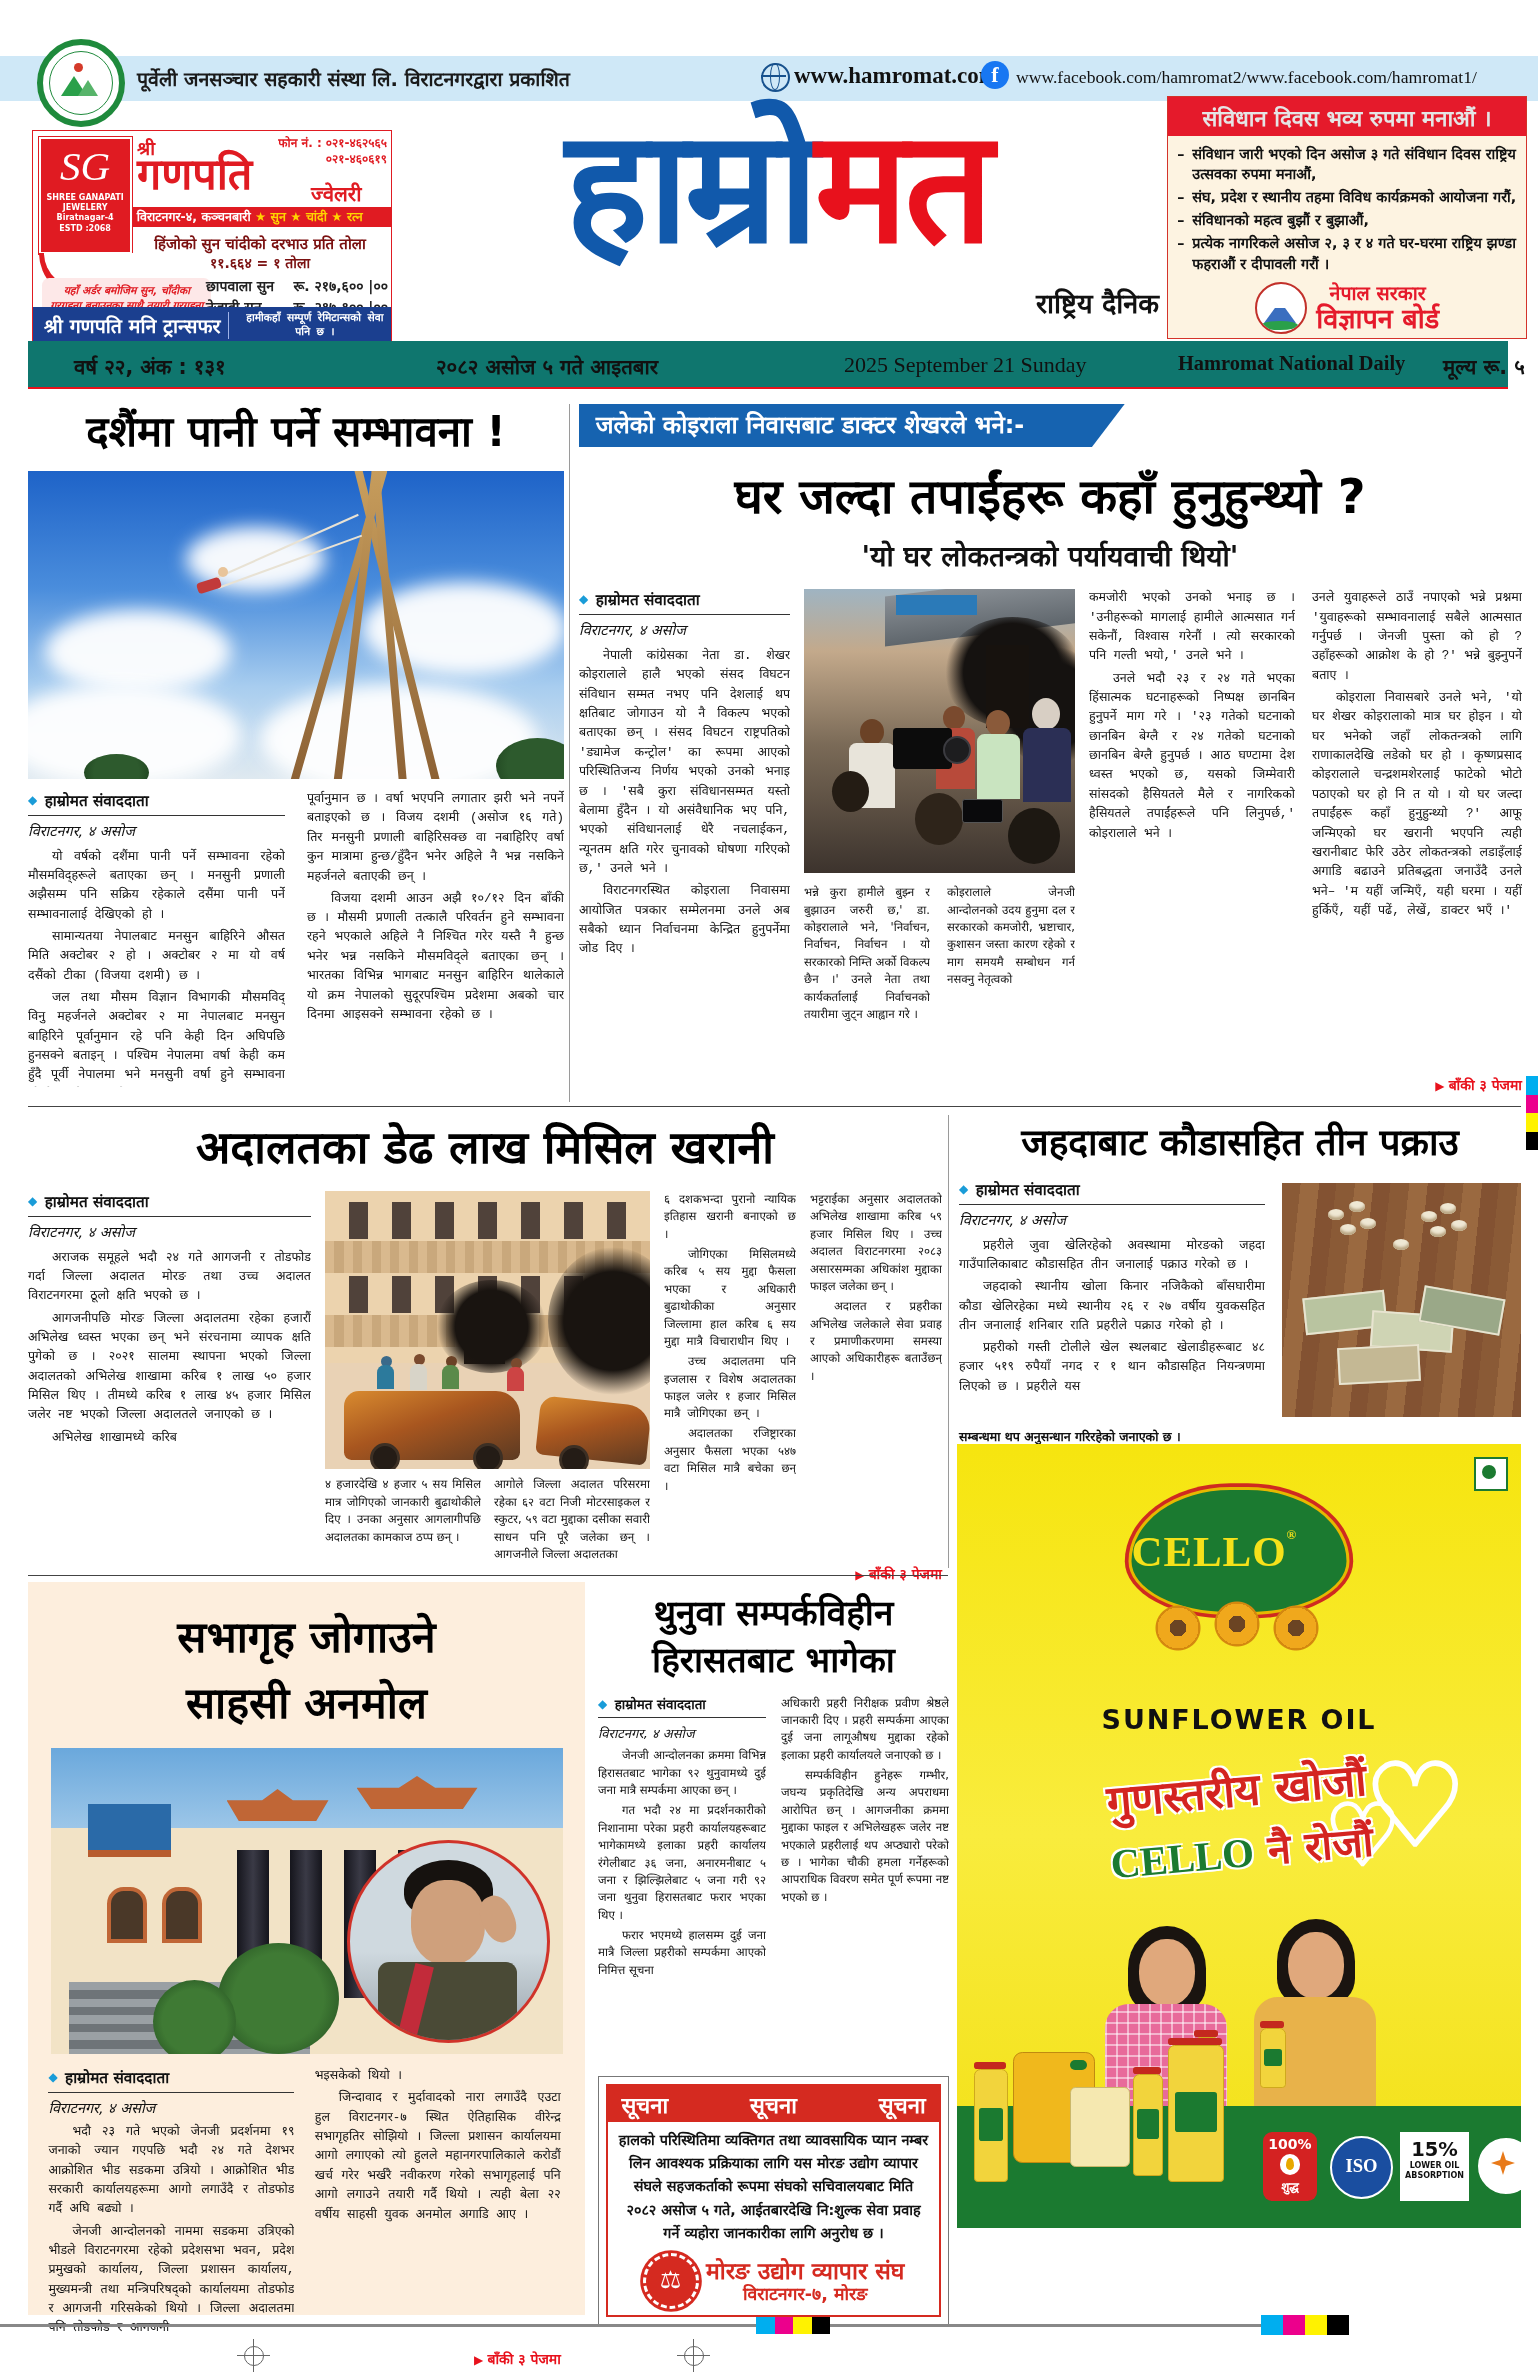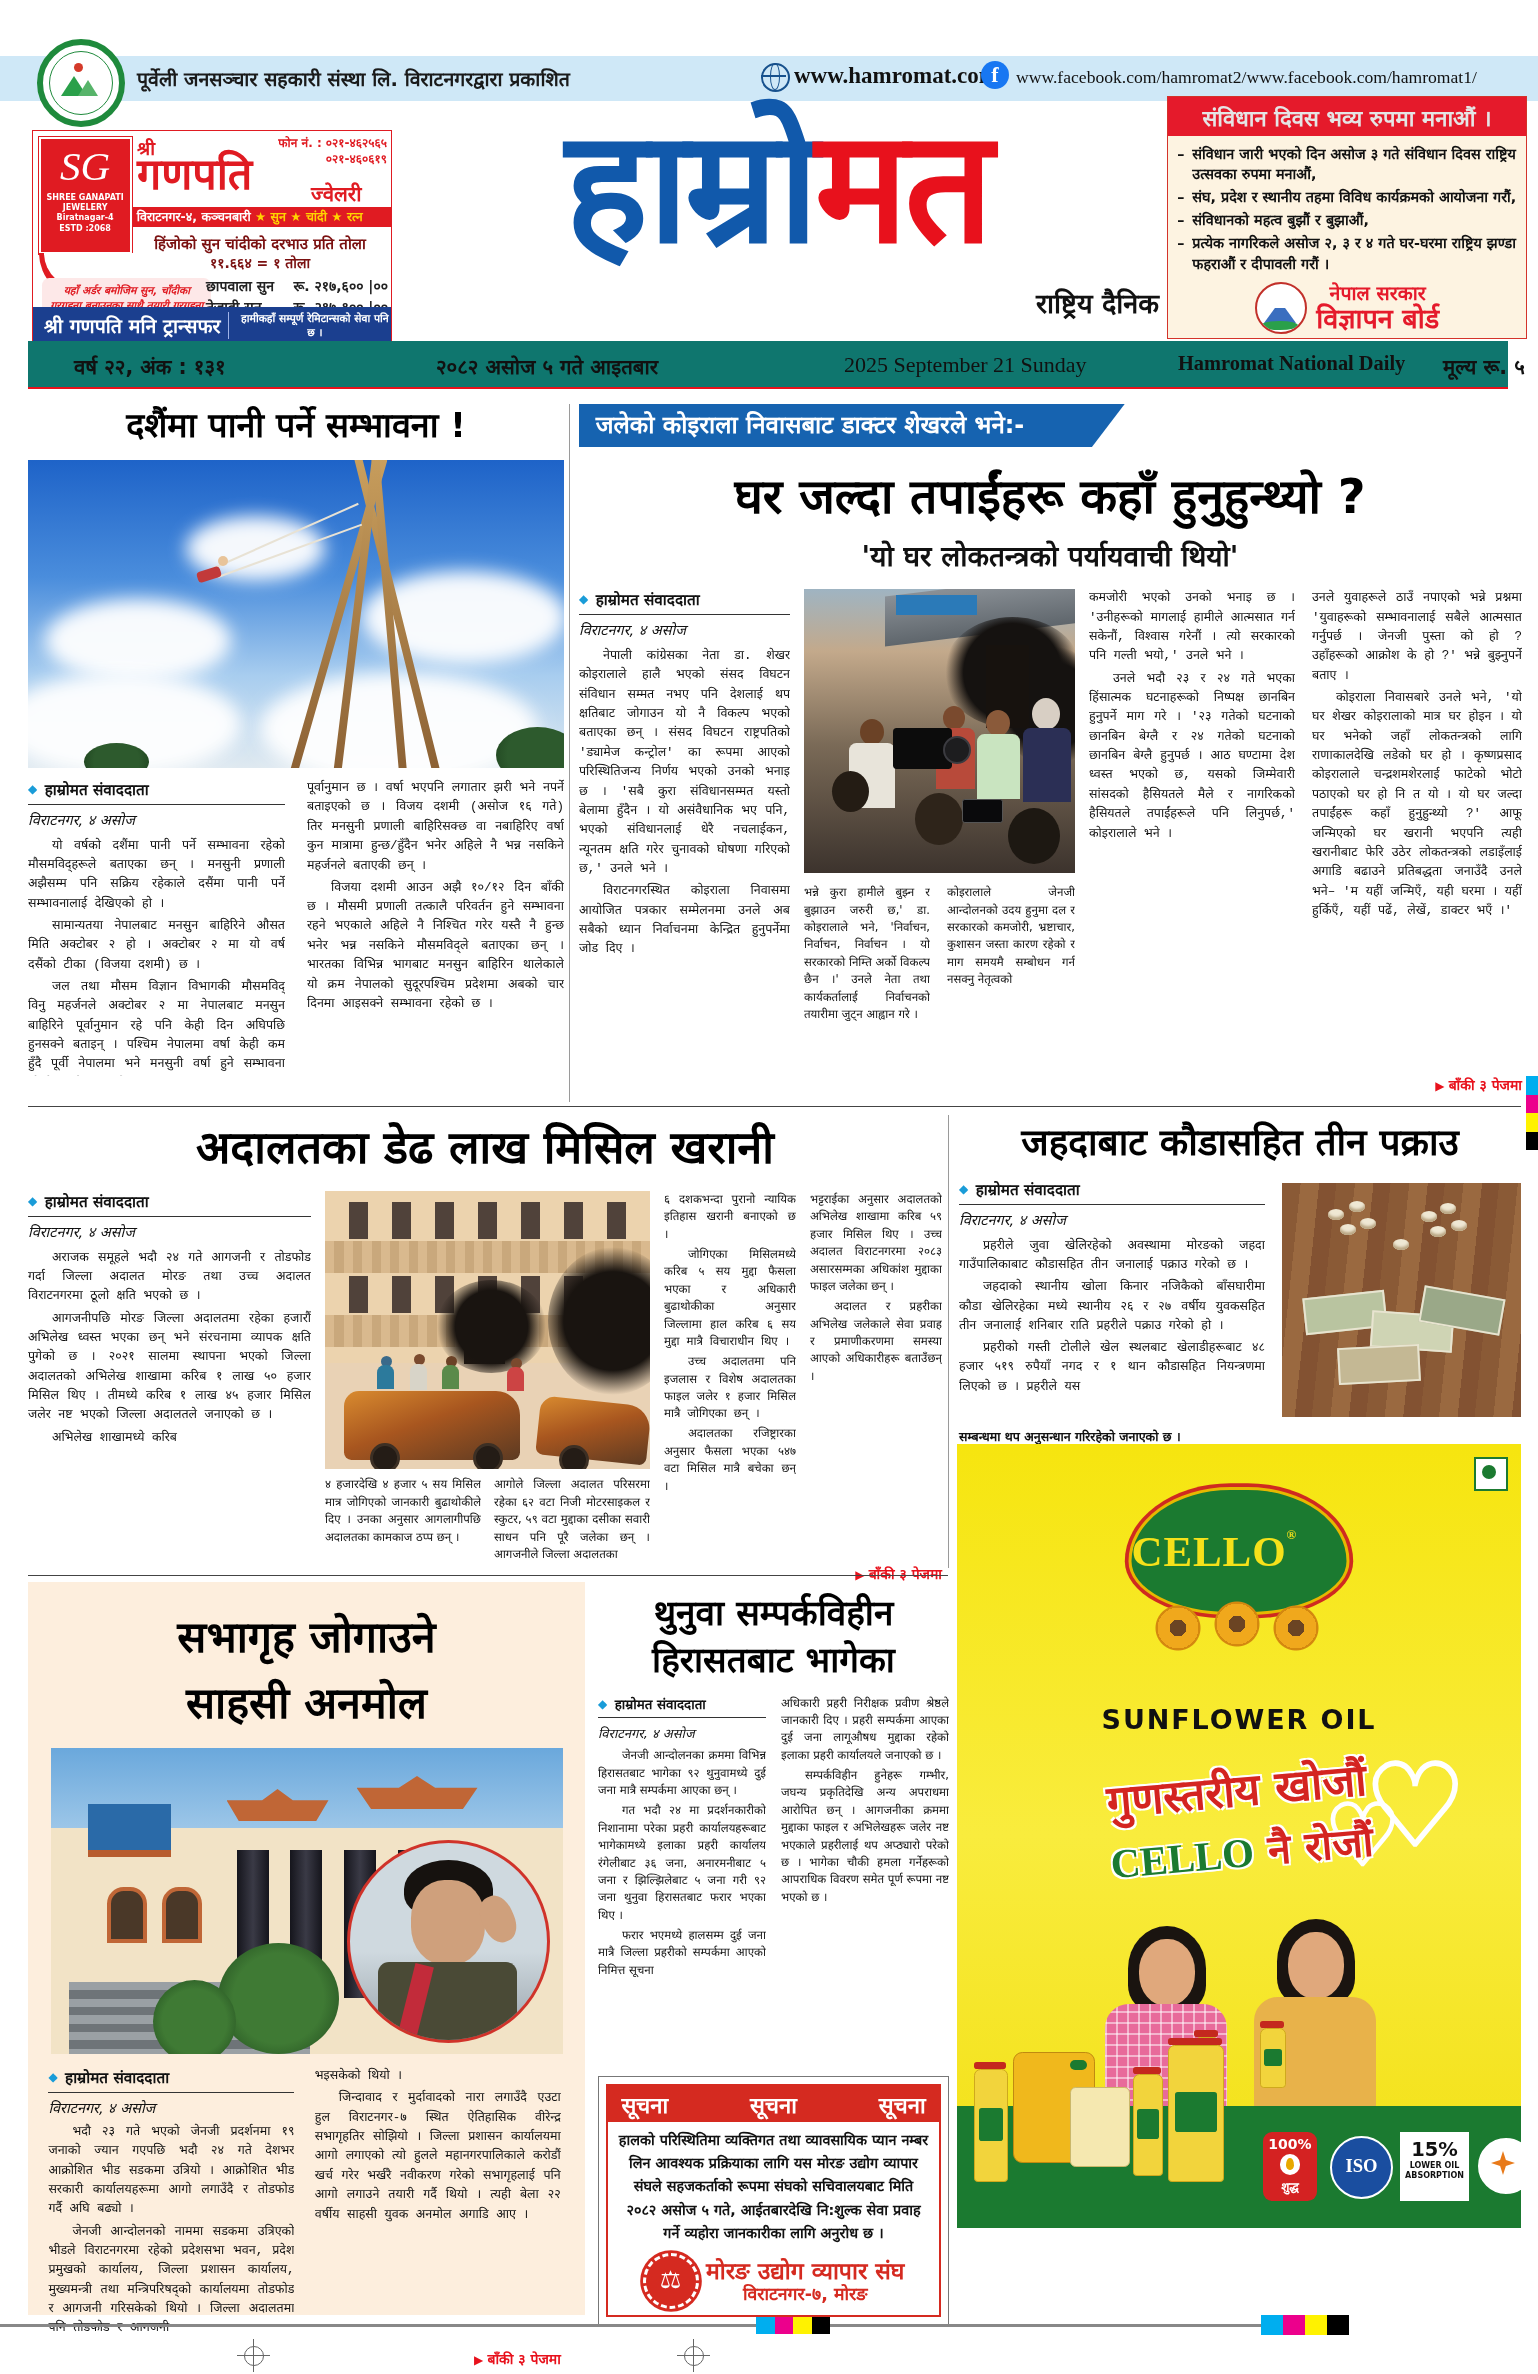--- a/index.html
+++ b/index.html
@@ -38,21 +38,21 @@
   .jw-addrbar{position:absolute;left:100px;top:76px;width:254px;height:20.4px;background:#e01b22;color:#fff;font-weight:bold;font-size:12.5px;line-height:20.4px;padding-left:3.7px;}
   .jw-addrbar b{color:#ffd400;}
   .jw-rate-title{position:absolute;left:100px;top:102px;width:254px;text-align:center;color:#7a1010;font-weight:bold;font-size:15px;}
   .jw-rate-sub{position:absolute;left:100px;top:122px;width:254px;text-align:center;color:#7a1010;font-weight:bold;font-size:14px;}
   .jw-promo{position:absolute;left:9.3px;top:147px;width:156px;height:61px;background:#fde8e8;border-radius:7.4px;
             color:#e01b22;font-weight:bold;font-size:10.7px;line-height:1.45;padding:4.6px 6.5px;text-align:center;font-style:italic;}
   .jw-rates{position:absolute;left:173px;top:145px;width:182px;font-size:14px;font-weight:bold;color:#222;}
   .jw-rates .row{display:flex;justify-content:space-between;line-height:1.5;}
   .jw-bluebar{position:absolute;left:0;bottom:0;width:100%;height:37px;background:#1b3f8f;color:#fff;display:flex;align-items:center;}
   .jw-transfer{font-weight:bold;font-size:19.5px;padding-left:11px;white-space:nowrap;}
-  .jw-remit{font-size:10.7px;font-weight:bold;border-left:0.9px solid #9fb3e8;margin-left:8px;padding-left:9.3px;line-height:1.3;text-align:center;}
+  .jw-remit{font-size:10.7px;font-weight:bold;border-left:0.9px solid #9fb3e8;margin-left:8px;padding-left:9.3px;line-height:1.3;text-align:center;font-family:Liberation Mono, monospace;}
 
   
   .masthead{left:399px;top:109px;width:757px;text-align:center;font-weight:bold;font-size:156px;line-height:1.0;letter-spacing:-3.7px;white-space:nowrap;}
   .mh-blue{color:#1159ab;}
   .mh-red{color:#e8111c;}
   .tagline{left:992px;top:284px;width:167px;text-align:right;font-weight:bold;font-size:27px;color:#111;}
 
   
   .cons{left:1167px;top:96px;width:358px;height:241px;background:#fdf3e1;border:1.9px solid #d4332a;}
   .cons-head{background:#e51a2b;color:#e5e5e5;font-weight:bold;font-size:22px;text-align:center;padding:4.6px 0;}
@@ -294,21 +294,21 @@
 
   <div class="abs datebar">
     <span class="db np" style="left:46px;">वर्ष २२, अंक : १३१</span>
     <span class="db np" style="left:408px;">२०८२ असोज ५ गते आइतबार</span>
     <span class="db serif" style="left:816px;font-weight:normal;font-size:22px;">2025 September 21 Sunday</span>
     <span class="db serif" style="left:1150px;">Hamromat National Daily</span>
     <span class="db np" style="left:1415px;">मूल्य रू. ५</span>
   </div>
 
   <div class="abs" style="left:28px;top:401px;width:536px;">
-    <div class="headline np" style="font-size:34px;">दशैंमा पानी पर्ने सम्भावना !</div>
+    <div class="headline np" style="font-size:42px;">दशैंमा पानी पर्ने सम्भावना !</div>
     <div class="photo ph-swing" style="margin-top:13px;width:536px;height:308px;">
       <div class="cloud" style="left:16.7px;top:139px;width:186px;height:83px;"></div>
       <div class="cloud" style="left:158px;top:56px;width:139px;height:65px;"></div>
       <div class="cloud" style="left:-28px;top:213px;width:241px;height:102px;"></div>
       <div class="cloud" style="left:334px;top:111px;width: 204px;height:93px;"></div>
       <div class="cloud" style="left:232px;top:213px;width:278px;height:111px;"></div>
       <div class="pole" style="left:306px;top:-9.3px;height:334px;transform:rotate(16deg);"></div>
       <div class="pole" style="left:366px;top:-9.3px;height:334px;transform:rotate(-14deg);"></div>
       <div class="pole" style="left:325px;top:-18.6px;height:343px;transform:rotate(7deg);"></div>
       <div class="pole" style="left:357px;top:-18.6px;height:343px;transform:rotate(-5deg);"></div>

